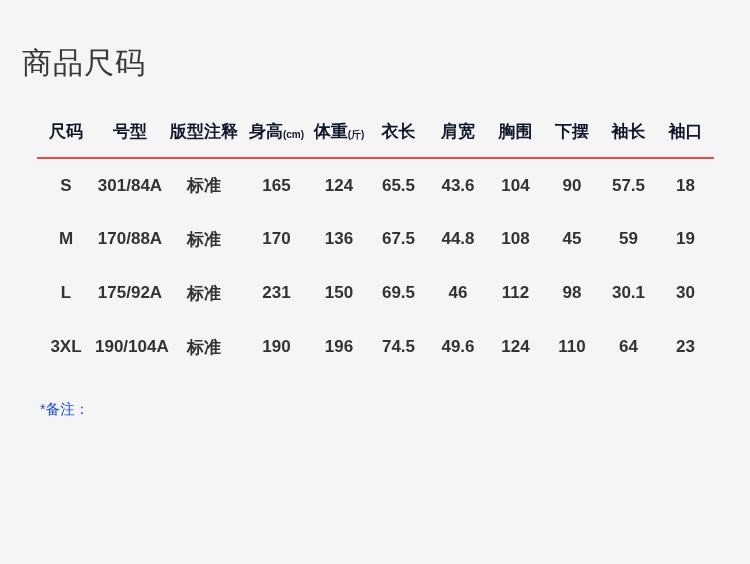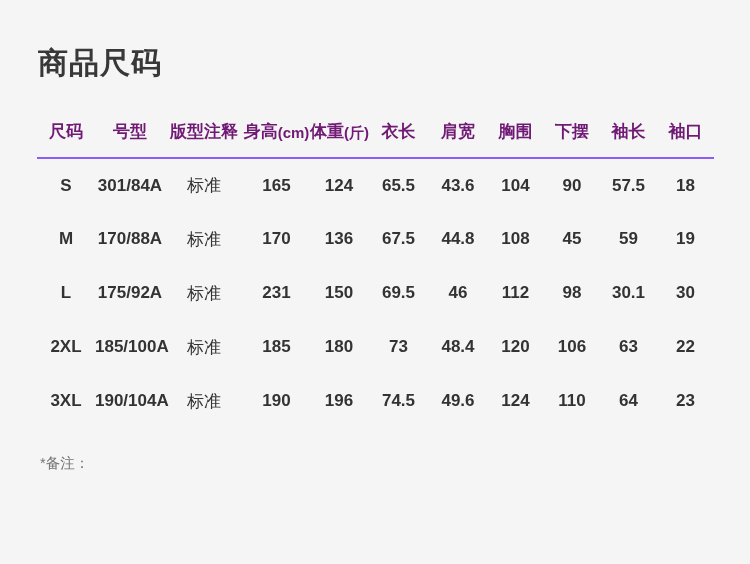--- a/index.html
+++ b/index.html
@@ -8,24 +8,24 @@
   }
   body {
     width: 750px;
     height: 564px;
     background: #f5f5f5;
     font-family: "Liberation Sans", "DejaVu Sans", sans-serif;
     color: #333333;
     overflow: hidden;
   }
   .page-title {
-    margin: 46px 0 0 38px;
+    margin: 46px 0 0 22px;
     font-size: 30px;
     line-height: 34px;
-    font-weight: 700;
+    font-weight: 400;
     color: #383838;
     letter-spacing: 1px;
   }
   table.size-table {
     margin: 26px 0 0 37px;
     width: 677px;
     border-collapse: collapse;
     table-layout: fixed;
   }
   table.size-table th, table.size-table td {
@@ -34,46 +34,46 @@
     vertical-align: middle;
     white-space: nowrap;
     overflow: visible;
   }
   table.size-table thead tr {
     height: 52px;
   }
   table.size-table thead th {
     font-size: 17px;
     font-weight: 700;
-    color: #701a75;
-    border-bottom: 2px solid #8b5cf6;
+    color: #0f172a;
+    border-bottom: 2px solid #ef4444;
   }
   table.size-table thead th .unit {
-    font-size: 15px;
+    font-size: 10px;
     font-weight: 700;
     vertical-align: -1px;
     letter-spacing: 0;
   }
   table.size-table tbody tr {
     height: 54px;
   }
   table.size-table tbody td {
     font-size: 17px;
     font-weight: 700;
     color: #333333;
   }
   table.size-table tbody td:nth-child(3) {
-    font-weight: 400;
+    font-weight: 700;
   }
   .note {
     display: flex;
     margin: 22px 0 0 40px;
     font-size: 14.5px;
     line-height: 26px;
-    color: #737373;
+    color: #1d4ed8;
   }
   .note .note-label {
     flex: 0 0 auto;
     white-space: nowrap;
   }
   .note .note-lines {
     flex: 1 1 auto;
   }
 </style>
 </head>
@@ -144,33 +144,20 @@
       <td>231</td>
       <td>150</td>
       <td>69.5</td>
       <td>46</td>
       <td>112</td>
       <td>98</td>
       <td>30.1</td>
       <td>30</td>
     </tr>
     <tr>
-      <td>2XL</td>
-      <td>185/100A</td>
-      <td>标准</td>
-      <td>185</td>
-      <td>180</td>
-      <td>73</td>
-      <td>48.4</td>
-      <td>120</td>
-      <td>106</td>
-      <td>63</td>
-      <td>22</td>
-    </tr>
-    <tr>
       <td>3XL</td>
       <td>190/104A</td>
       <td>标准</td>
       <td>190</td>
       <td>196</td>
       <td>74.5</td>
       <td>49.6</td>
       <td>124</td>
       <td>110</td>
       <td>64</td>

